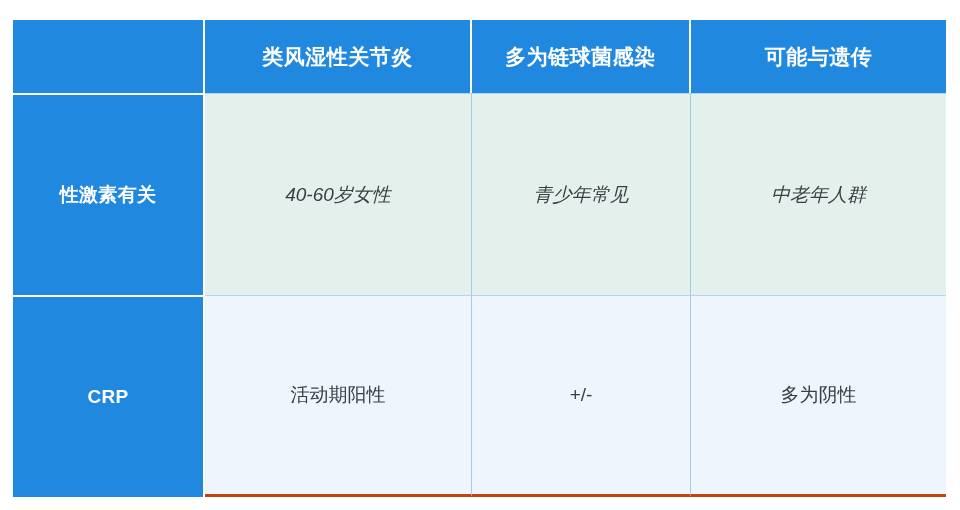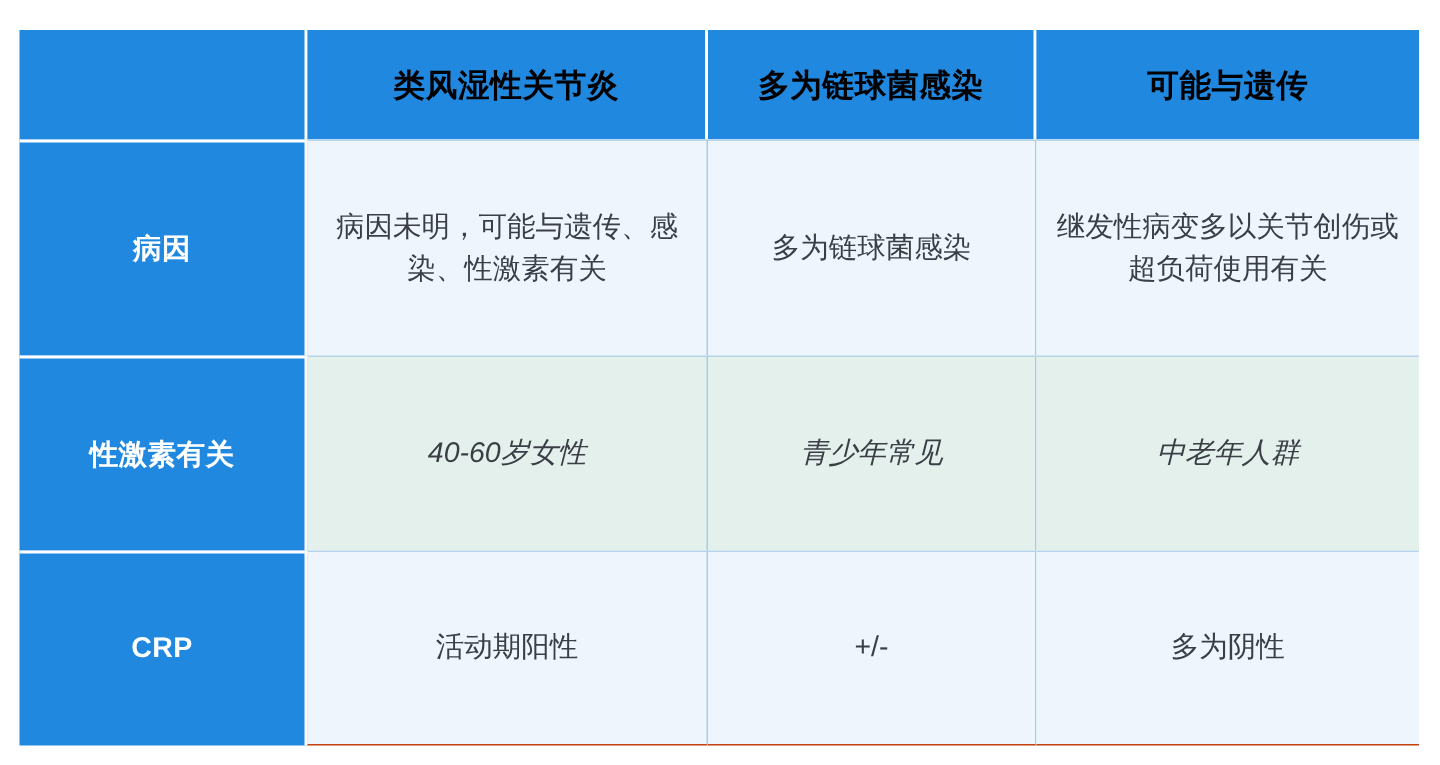--- a/index.html
+++ b/index.html
@@ -38,21 +38,21 @@
   
   tr.head-row { height: 73px; }
 
   th.corner-cell {
     background: #2188e0;
     border-right: 2px solid #ffffff;
     padding: 0;
   }
   th.head-cell {
     background: #2188e0;
-    color: #000000;
+    color: #ffffff;
     font-size: 21px;
     font-weight: bold;
     letter-spacing: 0.5px;
     text-align: center;
     vertical-align: middle;
     padding: 0 6px;
     border-right: 2px solid #ffffff;
   }
   th.head-cell.last { border-right: none; }
 
@@ -81,21 +81,21 @@
     line-height: 1.45;
     padding: 0 10px;
     border-top: 1px solid #b7d5ea;
     border-right: 1px solid #a8cbe8;
   }
   td.data-cell.last { border-right: none; }
 
   tr.tint-blue td.data-cell  { background: #eef5fc; }
   tr.tint-green td.data-cell { background: #e4f0ec; font-style: italic; }
 
-  tr.last-row td.data-cell { border-bottom: 1px solid #c2410c; margin-top: 32px; }
+  tr.last-row td.data-cell { border-bottom: 3px solid #c2410c; margin-top: 32px; }
 </style>
 </head>
 <body>
 
 <div class="table-wrap">
   <table class="compare">
     <colgroup>
       <col class="c-label">
       <col class="c-d1">
       <col class="c-d2">
@@ -104,26 +104,20 @@
     <thead>
       <tr class="head-row">
         <th class="corner-cell"></th>
         <th class="head-cell">类风湿性关节炎</th>
         <th class="head-cell">多为链球菌感染</th>
         <th class="head-cell last">可能与遗传</th>
       </tr>
     </thead>
     <tbody>
 
-      <tr class="data-row row-tall tint-blue">
-        <td class="row-label">病因</td>
-        <td class="data-cell">病因未明，可能与遗传、感染、性激素有关</td>
-        <td class="data-cell">多为链球菌感染</td>
-        <td class="data-cell last">继发性病变多以关节创伤或超负荷使用有关</td>
-      </tr>
 
       <tr class="data-row tint-green">
         <td class="row-label">性激素有关</td>
         <td class="data-cell">40-60岁女性</td>
         <td class="data-cell">青少年常见</td>
         <td class="data-cell last">中老年人群</td>
       </tr>
 
 
 

